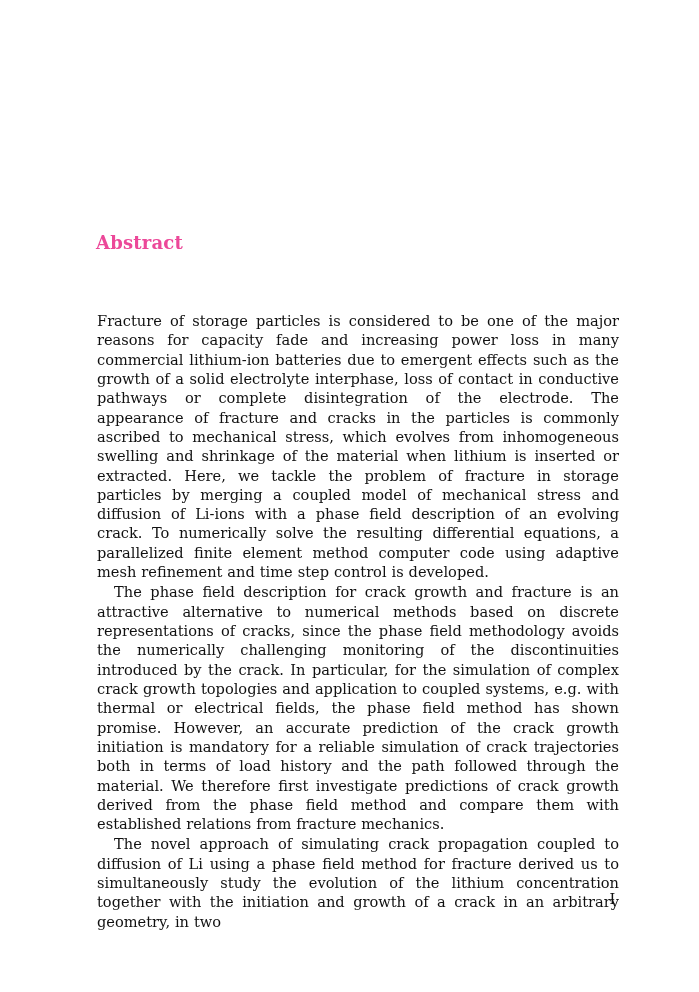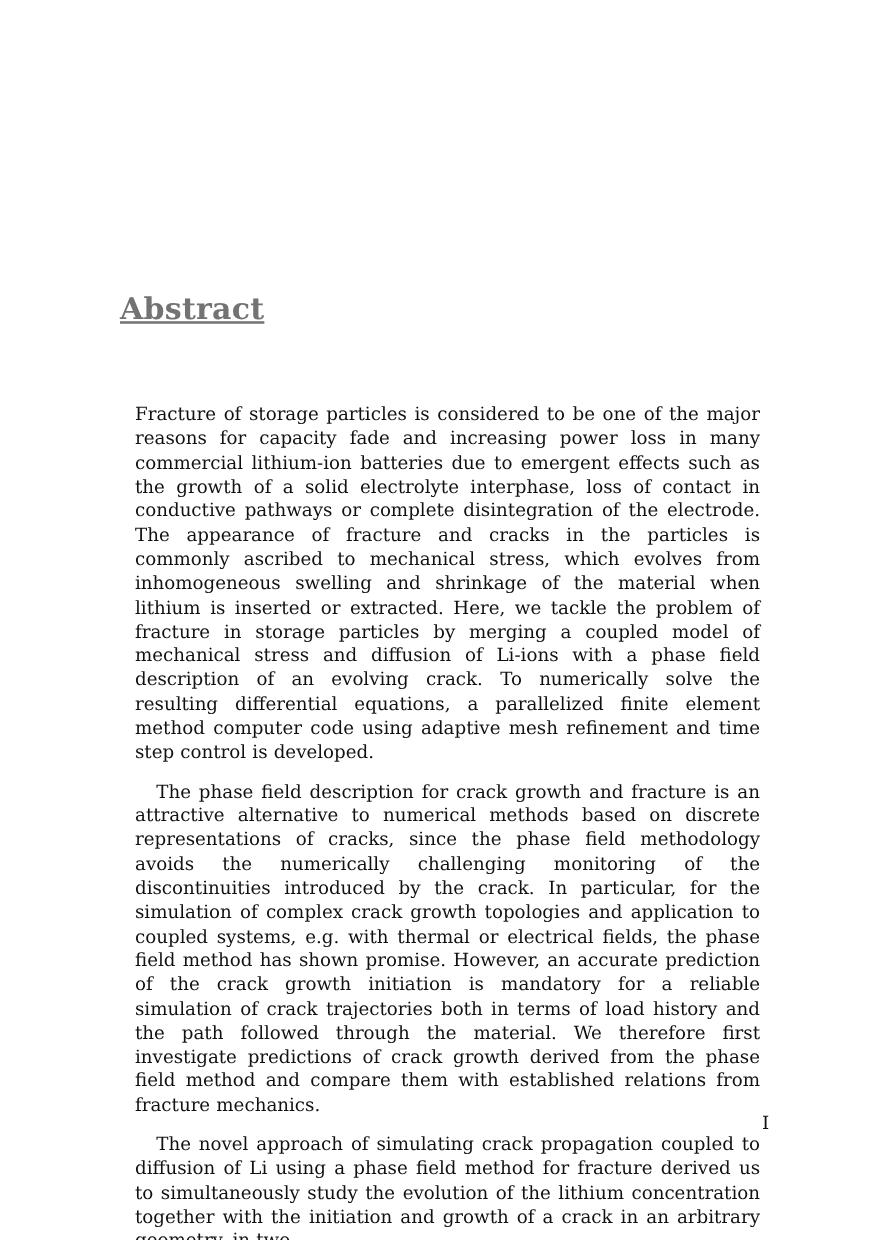--- a/index.html
+++ b/index.html
@@ -24,44 +24,43 @@
     background: #ffffff;
   }
 
   
   .chapter-heading {
     position: absolute;
     left: 96px;
     top: 216px;
     font-family: "DejaVu Serif", "Liberation Serif", serif;
     font-weight: 700;
-    font-size: 24px;
+    font-size: 18px;
     line-height: 30px;
     letter-spacing: 0.2px;
-    color: #737373;
+    color: #ec4899;
     white-space: nowrap;
-    text-decoration: underline;
   }
 
   
   .body-block {
     position: absolute;
     left: 96px;
     top: 310px;
     width: 524px;
     font-size: 14.6px;
     line-height: 19.32px;
     color: #111111;
     text-align: justify;
     text-justify: inter-word;
     hyphens: manual;
   }
 
   .body-block p {
-    margin: 12px;
+    margin: 1px;
     text-align: justify;
     text-indent: 0;
     word-spacing: 0.02em;
   }
 
   .body-block p + p {
     text-indent: 17px;
   }
 
   

